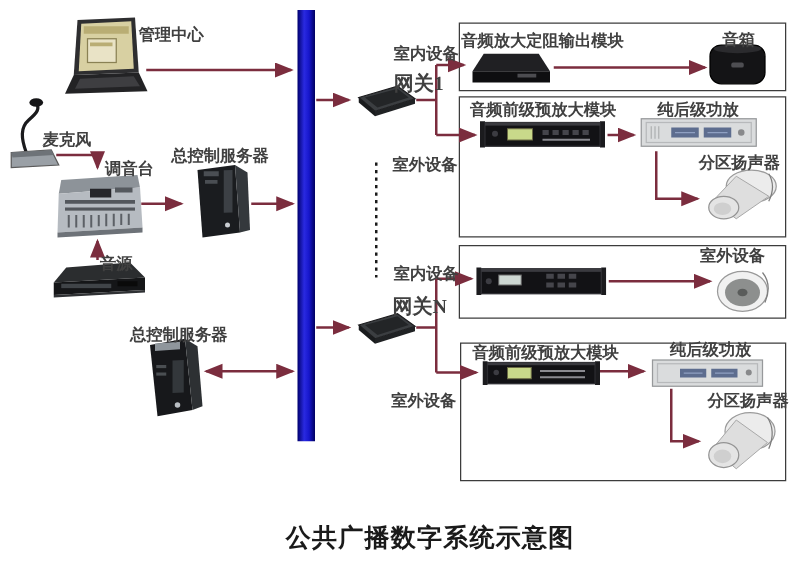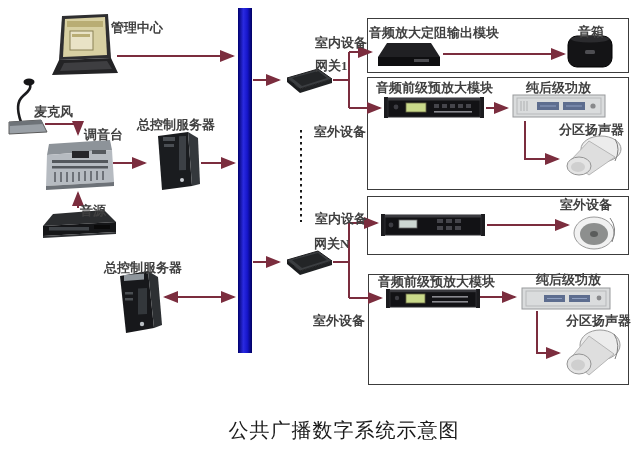--- a/index.html
+++ b/index.html
@@ -1,21 +1,21 @@
 <!DOCTYPE html>
 <html><head>
 <meta charset="utf-8">
 <style>
   html,body{margin:0;padding:0;background:#fff;}
   .stage{position:relative;width:640px;height:452px;background:#ffffff;overflow:hidden;
          font-family:"Liberation Serif","DejaVu Serif",serif;}
   .lbl{position:absolute;font-weight:bold;font-size:13px;line-height:1.1;color:#404040;
        white-space:nowrap;}
-  .lbl.small{font-size:13px;}
-  .title{position:absolute;left:0;right:0;top:417px;text-align:center;font-weight:normal;
+  .lbl.small{font-size:16px;}
+  .title{position:absolute;left:0;right:0;top:417px;text-align:center;font-weight:bold;
          font-size:20px;letter-spacing:1px;color:#1a1a1a;margin-left:48px;}
   .backbone{position:absolute;left:238px;top:8px;width:14px;height:345px;
             background:linear-gradient(90deg,#00006e,#2a2ae0 38%,#1616cc 66%,#000060);}
   .grp{position:absolute;border:1.5px solid #3c3c3c;}
   .dev{position:absolute;}
   svg{display:block;}
   .overlay{position:absolute;left:0;top:0;width:640px;height:452px;pointer-events:none;}
 </style>
 </head>
 <body>

